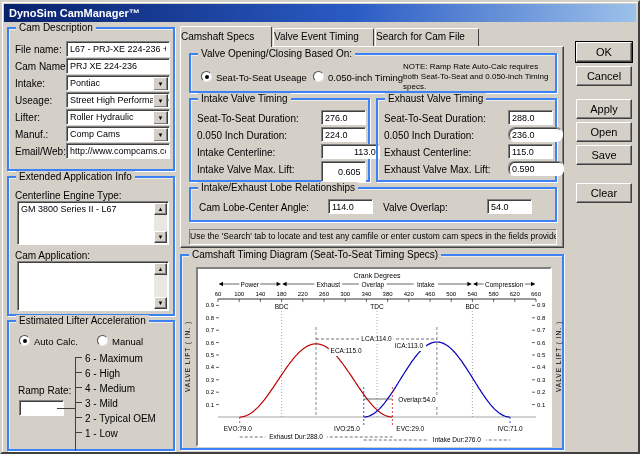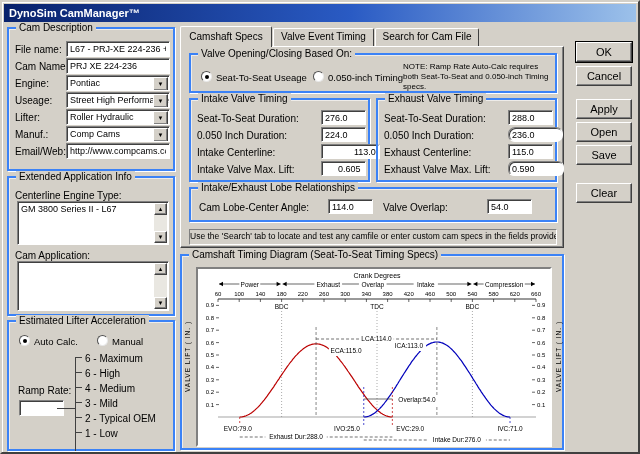--- a/index.html
+++ b/index.html
@@ -12,21 +12,21 @@
   .lbl{position:absolute;font-size:10px;white-space:nowrap;color:#000}
   .tf{position:absolute;height:16px;background:#fff;border:1px solid;border-color:#808080 #fff #fff #808080;box-shadow:inset 1px 1px 0 #404040;font-family:"Liberation Sans",sans-serif;font-size:9px;padding:1px 3px;color:#000}
   div.tf{overflow:hidden;white-space:nowrap;line-height:13px}
   .mbox{position:absolute;background:#fff;border:1px solid;border-color:#808080 #fff #fff #808080;box-shadow:inset 1px 1px 0 #404040;font-size:9px;padding:2px 3px;overflow:hidden}
   .dd{position:absolute;width:15px;height:14px;top:1px;right:1px;background:#d4d0c8;border:1px solid;border-color:#fff #404040 #404040 #fff;box-shadow:inset -1px -1px 0 #808080;font-size:6px;text-align:center;line-height:12px;color:#000}
   .radio{position:absolute;width:11px;height:11px;border-radius:50%;background:#fff;border:1px solid;border-color:#505050 #e8e8e8 #e8e8e8 #505050}
   .radio.on::after{content:"";position:absolute;left:2.5px;top:2.5px;width:4px;height:4px;border-radius:50%;background:#000}
   .rlbl{position:absolute;font-size:9.5px;white-space:nowrap}
   .btn{position:absolute;left:574px;width:56px;height:20px;background:#d4d0c8;border:1px solid;border-color:#fff #404040 #404040 #fff;box-shadow:inset -1px -1px 0 #808080;font-family:"Liberation Sans",sans-serif;font-size:11px;text-align:center;line-height:17px;color:#000}
   .btn.default{box-shadow:inset -1px -1px 0 #808080,0 0 0 1px #000}
-  .tab{position:absolute;background:#d4d0c8;border:1px solid;border-color:#fff #404040 #404040 #fff;border-bottom:none;border-radius:2px 2px 0 0;font-size:10px;text-align:center;color:#000}
+  .tab{position:absolute;background:#d4d0c8;border:1px solid;border-color:#fff #404040 #404040 #fff;border-bottom:none;border-radius:2px 2px 0 0;font-size:10px;color:#000}
   .panel{position:absolute;background:#d4d0c8;border:1px solid;border-color:#fff #404040 #404040 #fff;box-shadow:inset -1px -1px 0 #808080}
   .sunkbar{position:absolute;background:#d4d0c8;border:1px solid;border-color:#808080 #fff #fff #808080;font-size:8.5px;text-align:center;line-height:13px;color:#000;white-space:nowrap;overflow:hidden}
   .sbar{position:absolute;top:1px;bottom:1px;right:1px;width:13px;background:#e9e7e1}
   .sbtn{position:absolute;left:0;width:13px;height:12px;background:#d4d0c8;border:1px solid;border-color:#fff #404040 #404040 #fff;box-shadow:inset -1px -1px 0 #808080;font-size:6px;line-height:11px;text-align:center;color:#000}
   .vline{position:absolute;width:1px;background:#404040}
   .hline{position:absolute;height:1px;background:#404040}
   .chartbox{position:absolute;background:#fff;border:2px solid;border-color:#808080 #fff #fff #808080}
   .vlabel{position:absolute;font-size:6.5px;writing-mode:vertical-rl;transform:rotate(180deg);text-align:center;letter-spacing:1px;color:#000}
 </style>
 </head>
@@ -36,21 +36,21 @@
   <div class="titlebar">
     <span>DynoSim CamManager™</span>
   </div>
 
   <div class="group" style="left:5px;top:25px;width:168px;height:144px">
     <span class="legend">Cam Description</span>
     <span class="lbl" style="left:6px;top:15px">File name:</span>
     <input class="tf" style="left: 57px; top: 12px; width: 104px;" value="L67 - PRJ-XE 224-236 +1.6:1...">
     <span class="lbl" style="left:6px;top:32px">Cam Name:</span>
     <input class="tf" style="left: 57px; top: 29px; width: 104px;" value="PRJ XE 224-236">
-    <span class="lbl" style="left:6px;top:49px">Engine:</span>
+    <span class="lbl" style="left:6px;top:49px">Intake:</span>
     <div class="tf" style="left:57px;top:46px;width:104px">
       <span>Pontiac</span>
       <span class="dd">▼</span>
     </div>
     <span class="lbl" style="left:6px;top:66px">Useage:</span>
     <div class="tf" style="left:57px;top:63px;width:104px">
       <span>Street High Performance</span>
       <span class="dd">▼</span>
     </div>
     <span class="lbl" style="left:6px;top:83px">Lifter:</span>
@@ -134,21 +134,21 @@
 
     <div class="group" style="left:8px;top:51px;width:181px;height:84px">
       <span class="legend">Intake Valve Timing</span>
       <span class="lbl" style="left:6px;top:13px">Seat-To-Seat Duration:</span>
       <input class="tf" style="left: 130px; top: 10px; width: 45px; height: 15px;" value="276.0">
       <span class="lbl" style="left:6px;top:30px">0.050 Inch Duration:</span>
       <input class="tf" style="left: 130px; top: 27px; width: 45px; height: 15px;" value="224.0">
       <span class="lbl" style="left:6px;top:47px">Intake Centerline:</span>
       <input class="tf" style="left: 130px; top: 44px; width: 59px; height: 15px; padding-left: 32px;" value="113.0">
       <span class="lbl" style="left:6px;top:64px">Intake Valve Max. Lift:</span>
-      <input class="tf" style="left: 130px; top: 61px; width: 45px; height: 15px; padding-left: 16px;" value="0.605">
+      <input class="tf" style="left: 130px; top: 61px; width: 45px; height: 21px; padding-left: 16px;" value="0.605">
     </div>
 
     <div class="group" style="left:195px;top:51px;width:181px;height:84px">
       <span class="legend">Exhaust Valve Timing</span>
       <span class="lbl" style="left:6px;top:13px">Seat-To-Seat Duration:</span>
       <input class="tf" style="left: 130px; top: 10px; width: 45px; height: 15px;" value="288.0">
       <span class="lbl" style="left:6px;top:30px">0.050 Inch Duration:</span>
       <input class="tf" style="left: 130px; top: 27px; width: 55px; height: 15px; border-radius: 7px;" value="236.0">
       <span class="lbl" style="left:6px;top:47px">Exhaust Centerline:</span>
       <input class="tf" style="left: 130px; top: 44px; width: 45px; height: 15px;" value="115.0">

